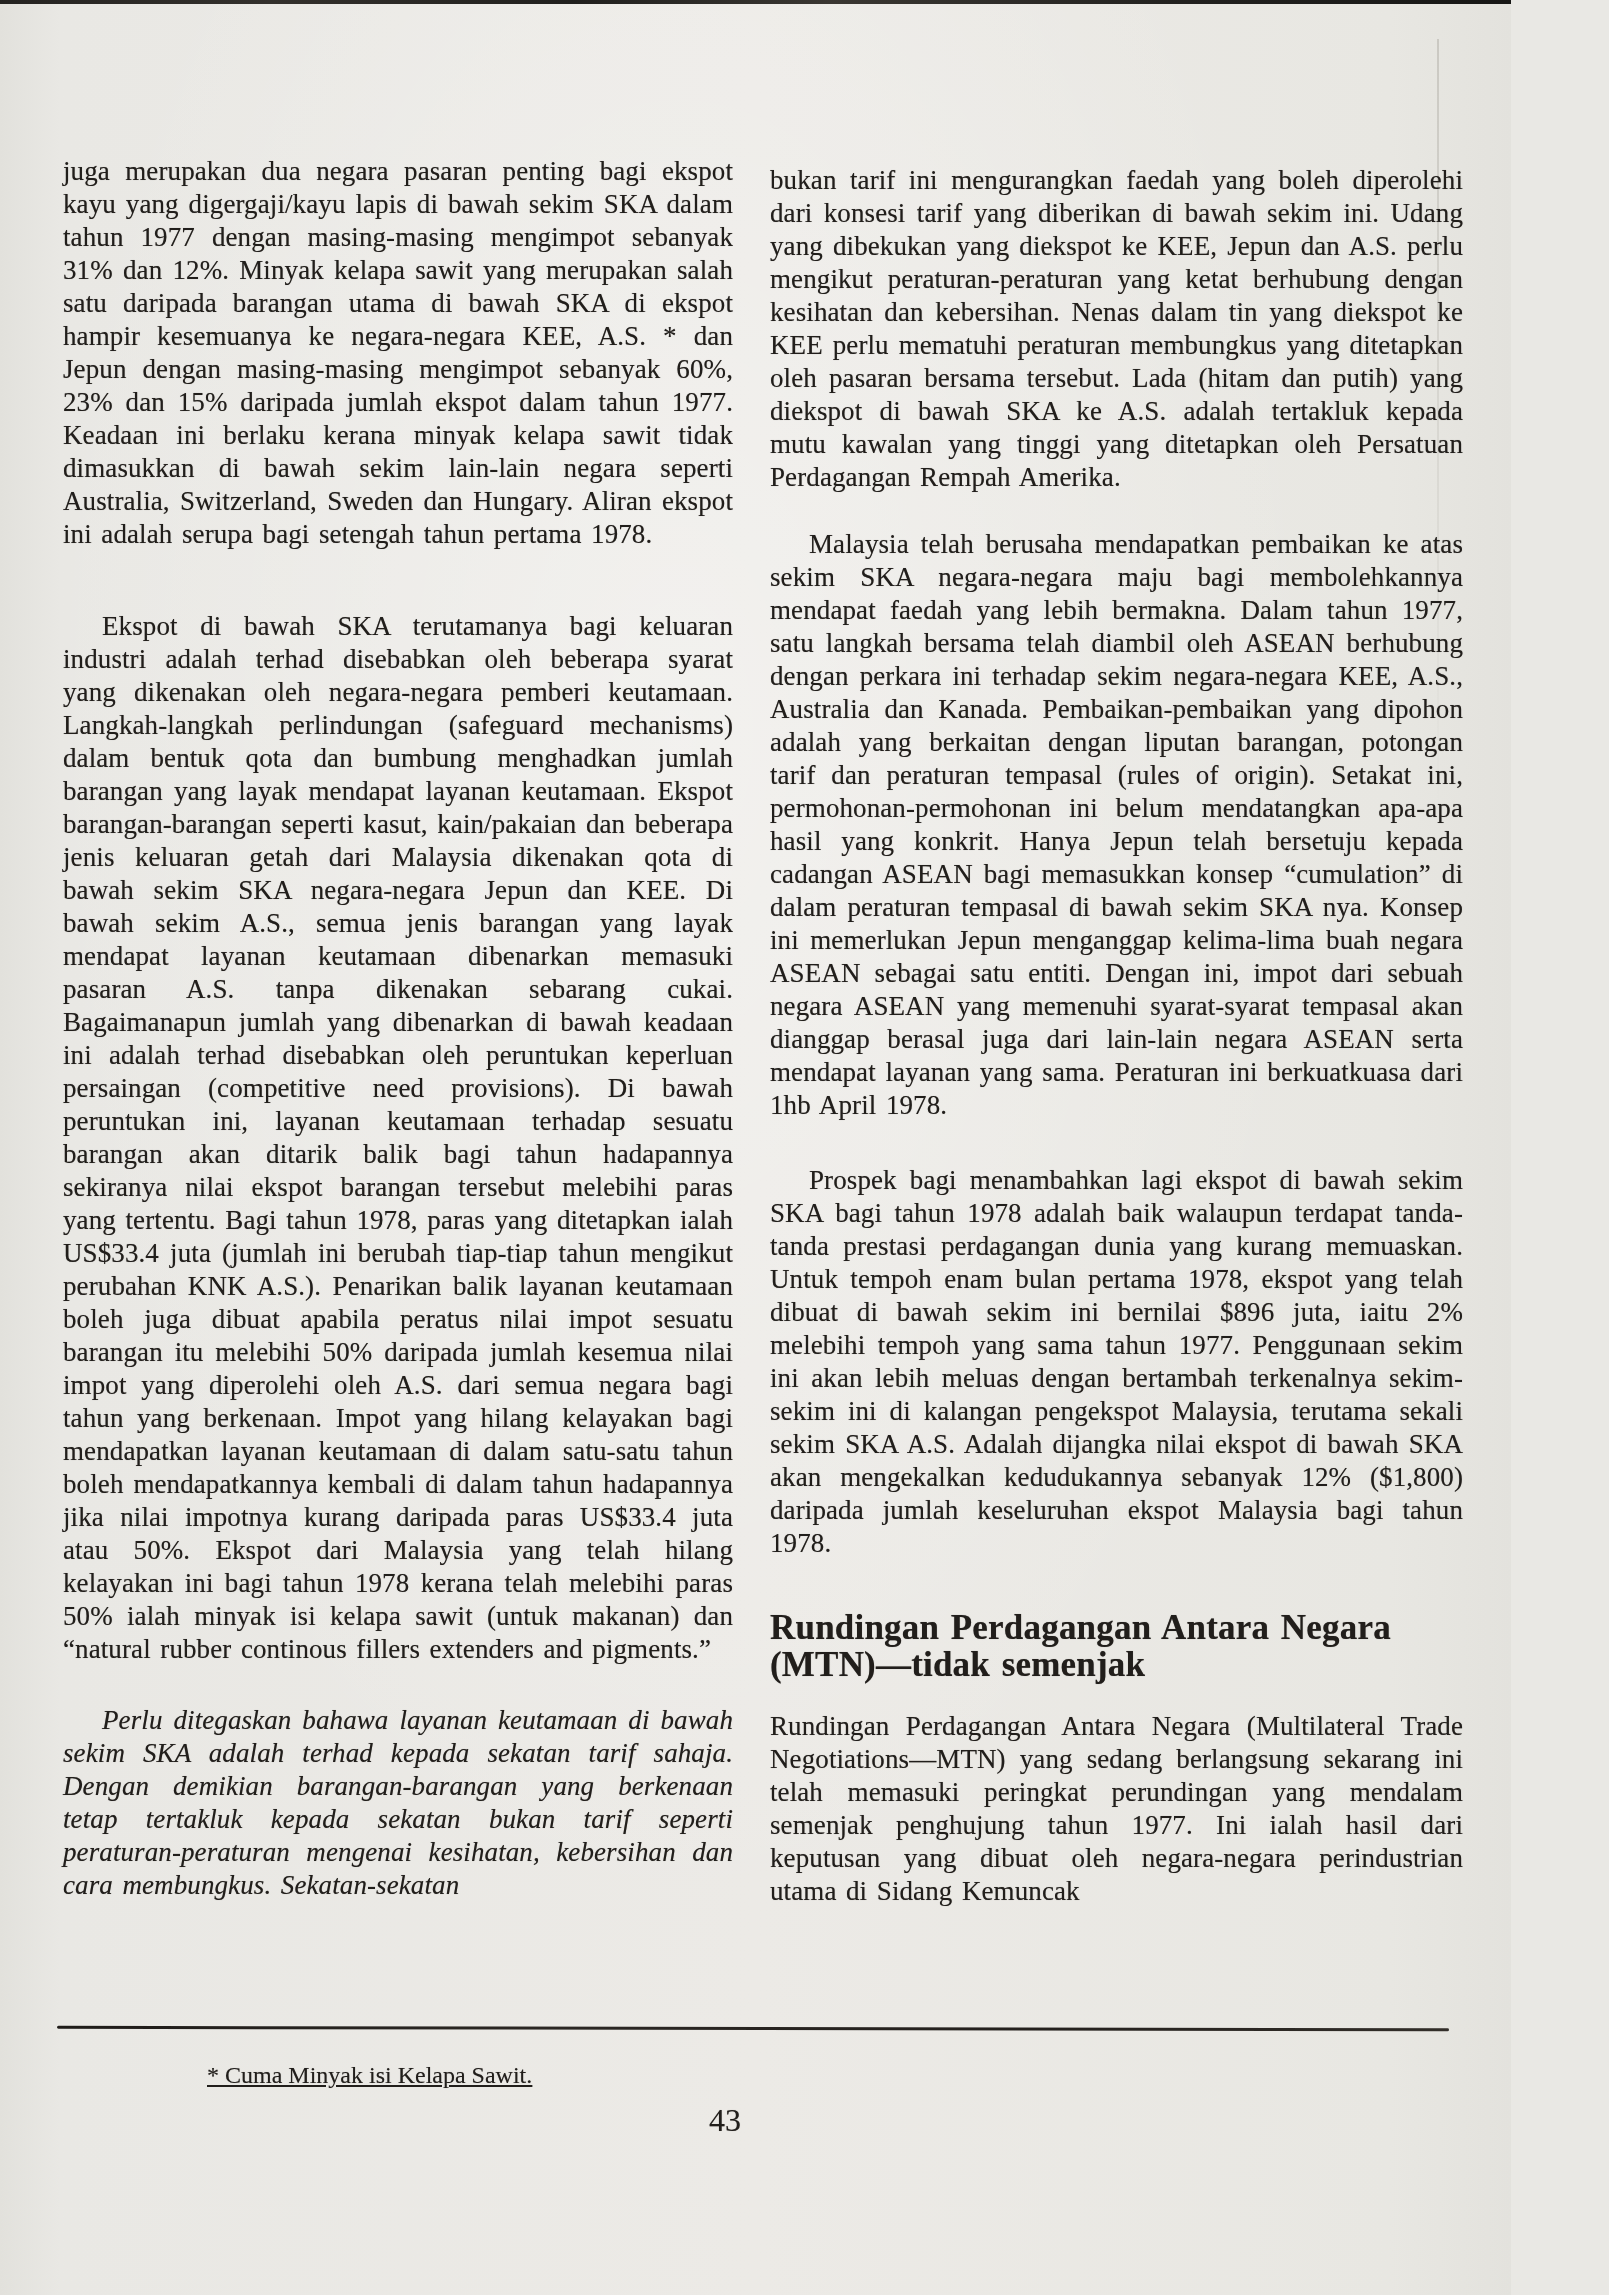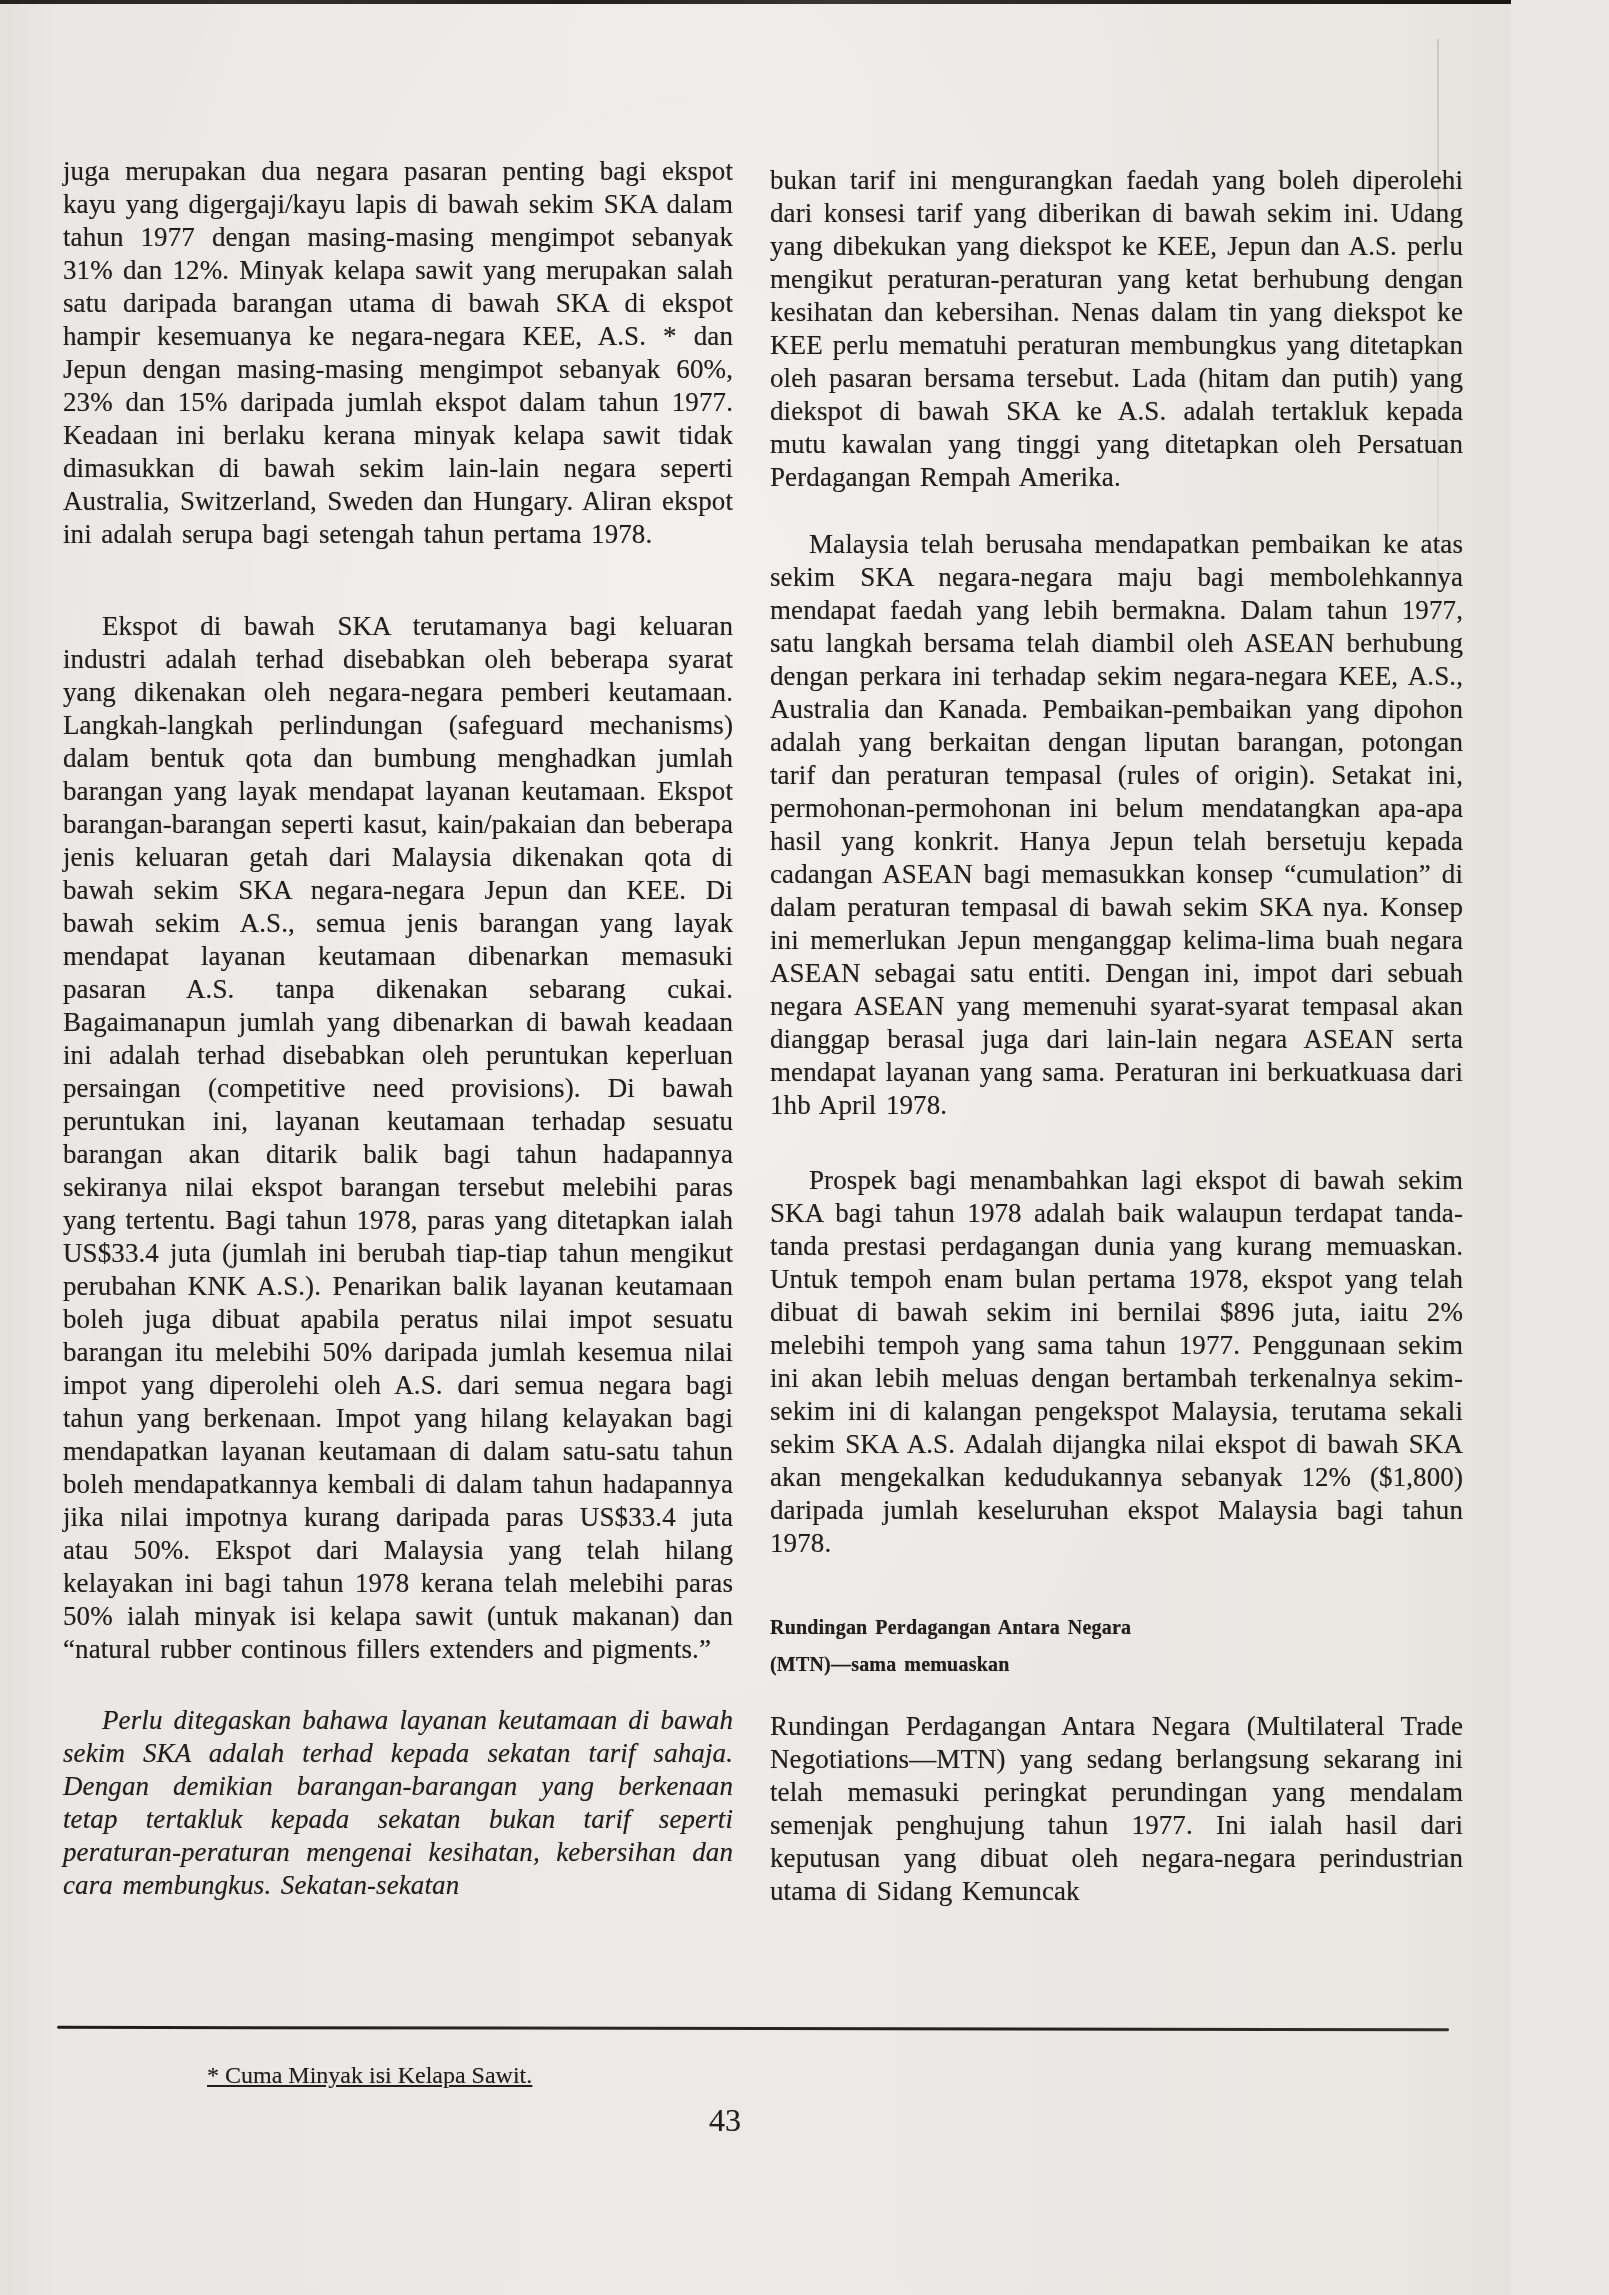--- a/index.html
+++ b/index.html
@@ -55,21 +55,21 @@
 
   .col-left p.para-2 { margin-top: 59px; text-indent: 39px; }
   .col-left p.para-3 { margin-top: 38px; text-indent: 39px; font-style: italic; }
 
   .col-right p.para-2 { margin-top: 34px; text-indent: 39px; }
   .col-right p.para-3 { margin-top: 42px; text-indent: 39px; }
   .col-right p.para-after-heading { margin-top: 27px; }
 
   .section-heading {
     margin: 49px 0 0 0;
-    font-size: 20px;
+    font-size: 35px;
     line-height: 37px;
     font-weight: bold;
     text-align: left;
     letter-spacing: 0.2px;
     text-indent: 0;
     text-shadow: 0 0 0.7px rgba(20,16,12,0.55);
   }
   .footnote-rule {
     position: absolute;
     left: 57px; top: 2027px;
@@ -107,21 +107,21 @@
     <p class="para-2">Ekspot di bawah SKA terutamanya bagi keluaran industri adalah terhad disebabkan oleh beberapa syarat yang dikenakan oleh negara-negara pemberi keutamaan. Langkah-langkah perlindungan (safeguard mechanisms) dalam bentuk qota dan bumbung menghadkan jumlah barangan yang layak mendapat layanan keutamaan. Ekspot barangan-barangan seperti kasut, kain/pakaian dan beberapa jenis keluaran getah dari Malaysia dikenakan qota di bawah sekim SKA negara-negara Jepun dan KEE. Di bawah sekim A.S., semua jenis barangan yang layak mendapat layanan keutamaan dibenarkan memasuki pasaran A.S. tanpa dikenakan sebarang cukai. Bagaimanapun jumlah yang dibenarkan di bawah keadaan ini adalah terhad disebabkan oleh peruntukan keperluan persaingan (competitive need provisions). Di bawah peruntukan ini, layanan keutamaan terhadap sesuatu barangan akan ditarik balik bagi tahun hadapannya sekiranya nilai ekspot barangan tersebut melebihi paras yang tertentu. Bagi tahun 1978, paras yang ditetapkan ialah US$33.4 juta (jumlah ini berubah tiap-tiap tahun mengikut perubahan KNK A.S.). Penarikan balik layanan keutamaan boleh juga dibuat apabila peratus nilai impot sesuatu barangan itu melebihi 50% daripada jumlah kesemua nilai impot yang diperolehi oleh A.S. dari semua negara bagi tahun yang berkenaan. Impot yang hilang kelayakan bagi mendapatkan layanan keutamaan di dalam satu-satu tahun boleh mendapatkannya kembali di dalam tahun hadapannya jika nilai impotnya kurang daripada paras US$33.4 juta atau 50%. Ekspot dari Malaysia yang telah hilang kelayakan ini bagi tahun 1978 kerana telah melebihi paras 50% ialah minyak isi kelapa sawit (untuk makanan) dan “natural rubber continous fillers extenders and pigments.”</p>
     <p class="para-3">Perlu ditegaskan bahawa layanan keutamaan di bawah sekim SKA adalah terhad kepada sekatan tarif sahaja. Dengan demikian barangan-barangan yang berkenaan tetap tertakluk kepada sekatan bukan tarif seperti peraturan-peraturan mengenai kesihatan, kebersihan dan cara membungkus. Sekatan-sekatan</p>
   </div>
 
   <div class="column col-right">
     <p class="para-1">bukan tarif ini mengurangkan faedah yang boleh diperolehi dari konsesi tarif yang diberikan di bawah sekim ini. Udang yang dibekukan yang diekspot ke KEE, Jepun dan A.S. perlu mengikut peraturan-peraturan yang ketat berhubung dengan kesihatan dan kebersihan. Nenas dalam tin yang diekspot ke KEE perlu mematuhi peraturan membungkus yang ditetapkan oleh pasaran bersama tersebut. Lada (hitam dan putih) yang diekspot di bawah SKA ke A.S. adalah tertakluk kepada mutu kawalan yang tinggi yang ditetapkan oleh Persatuan Perdagangan Rempah Amerika.</p>
     <p class="para-2">Malaysia telah berusaha mendapatkan pembaikan ke atas sekim SKA negara-negara maju bagi membolehkannya mendapat faedah yang lebih bermakna. Dalam tahun 1977, satu langkah bersama telah diambil oleh ASEAN berhubung dengan perkara ini terhadap sekim negara-negara KEE, A.S., Australia dan Kanada. Pembaikan-pembaikan yang dipohon adalah yang berkaitan dengan liputan barangan, potongan tarif dan peraturan tempasal (rules of origin). Setakat ini, permohonan-permohonan ini belum mendatangkan apa-apa hasil yang konkrit. Hanya Jepun telah bersetuju kepada cadangan ASEAN bagi memasukkan konsep “cumulation” di dalam peraturan tempasal di bawah sekim SKA nya. Konsep ini memerlukan Jepun menganggap kelima-lima buah negara ASEAN sebagai satu entiti. Dengan ini, impot dari sebuah negara ASEAN yang memenuhi syarat-syarat tempasal akan dianggap berasal juga dari lain-lain negara ASEAN serta mendapat layanan yang sama. Peraturan ini berkuatkuasa dari 1hb April 1978.</p>
     <p class="para-3">Prospek bagi menambahkan lagi ekspot di bawah sekim SKA bagi tahun 1978 adalah baik walaupun terdapat tanda-tanda prestasi perdagangan dunia yang kurang memuaskan. Untuk tempoh enam bulan pertama 1978, ekspot yang telah dibuat di bawah sekim ini bernilai $896 juta, iaitu 2% melebihi tempoh yang sama tahun 1977. Penggunaan sekim ini akan lebih meluas dengan bertambah terkenalnya sekim-sekim ini di kalangan pengekspot Malaysia, terutama sekali sekim SKA A.S. Adalah dijangka nilai ekspot di bawah SKA akan mengekalkan kedudukannya sebanyak 12% ($1,800) daripada jumlah keseluruhan ekspot Malaysia bagi tahun 1978.</p>
     <h2 class="section-heading">
       <span>Rundingan Perdagangan Antara Negara</span><br>
-      <span>(MTN)—sama memuaskan</span>
+      <span>(MTN)—tidak semenjak</span>
     </h2>
     <p class="para-after-heading">Rundingan Perdagangan Antara Negara (Multilateral Trade Negotiations—MTN) yang sedang berlangsung sekarang ini telah memasuki peringkat perundingan yang mendalam semenjak penghujung tahun 1977. Ini ialah hasil dari keputusan yang dibuat oleh negara-negara perindustrian utama di Sidang Kemuncak</p>
   </div>
 
   <div class="footnote-rule"></div>
 
   <div class="footnote">* Cuma Minyak isi Kelapa Sawit.</div>
 
   <div class="page-number">43</div>
 

